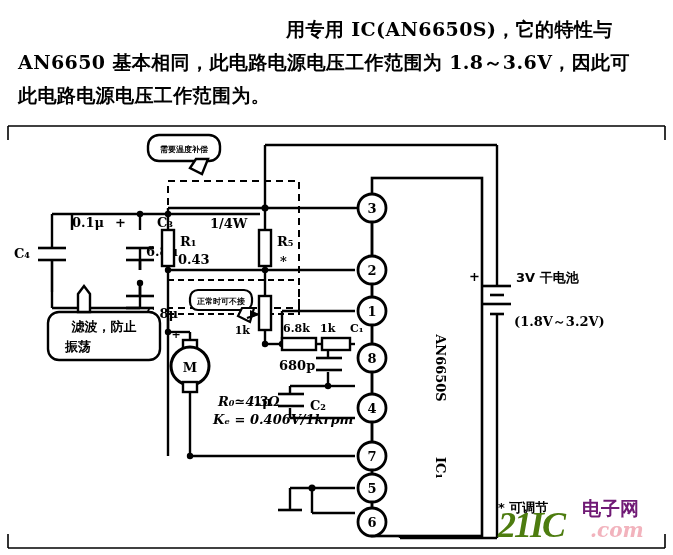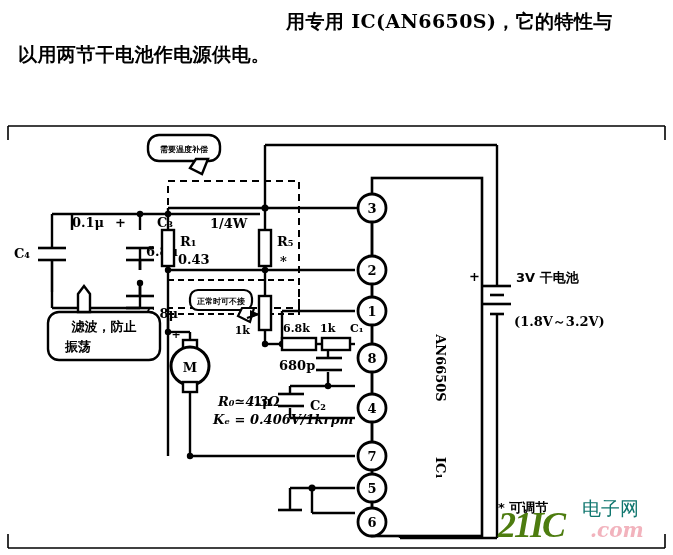--- a/index.html
+++ b/index.html
@@ -4,21 +4,21 @@
 <style>
   html,body{margin:0;padding:0;background:#ffffff;}
   body{
     width:673px;height:555px;position:relative;overflow:hidden;
     font-family:"Liberation Serif","DejaVu Serif",serif;
     color:#000;
   }
 
   
   .prose{
-    position:absolute;left:0;top:0;width:673px;height:118px;
+    position:absolute;left:0;top:8px;width:673px;height:118px;
     padding:6px 30px 0 18px;box-sizing:border-box;
   }
   .prose p{
     margin:0 0 3px 0;
     font-size:19px;
     line-height:30px;
     letter-spacing:0.4px;
     font-weight:700;
     font-family:"DejaVu Serif",serif;
   }
@@ -39,43 +39,44 @@
   .wm-21ic{
     position:absolute;left:4px;top:12px;
     font-family:Liberation Serif, serif;
     font-weight:700;font-style:italic;
     font-size:36px;letter-spacing:-2px;
     color:#4d7c0f;
   }
   .wm-cn{
     position:absolute;left:88px;top:4px;
     font-family:"DejaVu Sans",sans-serif;
-    font-weight:400;font-size:19px;
-    color:#0f766e;
+    font-weight:700;font-size:19px;
+    color:#701a75;
   }
   .wm-com{
     position:absolute;left:96px;top:26px;
     font-family:"DejaVu Serif",serif;
     font-weight:700;font-style:italic;font-size:20px;
     color:#f2b3bd;
   }
 
   text{font-family:"DejaVu Serif",serif;}
   .lbl{font-size:13px;font-weight:700;}
   .lbl-sm{font-size:11px;font-weight:700;}
   .lbl-cn{font-family:"DejaVu Sans",sans-serif;font-size:13px;font-weight:700;}
   .lbl-cn-sm{font-family:"DejaVu Sans",sans-serif;font-size:8px;font-weight:700;}
   .pin{font-size:13px;font-weight:700;}
 </style>
 </head>
 <body>
 
 <div class="prose">
   <p class="l1">用专用 IC(AN6650S)，它的特性与</p>
-  <p class="l3">以用两节干电池作电源供电。</p>
+  <p class="l2">AN6650 基本相同，此电路电源电压工作范围为 1.8～3.6V，因此可</p>
+  <p class="l3">此电路电源电压工作范围为。</p>
 </div>
 
 <div class="diagram">
 <svg width="673" height="437" viewBox="0 0 673 437" xmlns="http://www.w3.org/2000/svg">
 
   <g stroke="#000" stroke-width="1.6" fill="none">
     <line x1="8" y1="8" x2="665" y2="8"></line>
     <line x1="8" y1="8" x2="8" y2="22"></line>
     <line x1="665" y1="8" x2="665" y2="22"></line>
     <line x1="8" y1="416" x2="8" y2="430"></line>

